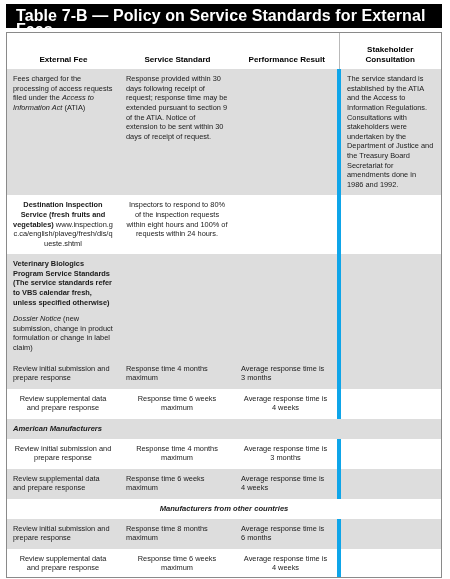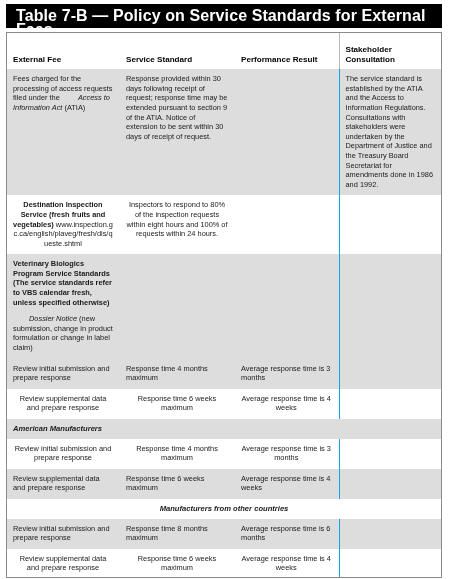--- a/index.html
+++ b/index.html
@@ -59,55 +59,55 @@
     line-height: 9.6px;
     color: #1a1a1a;
   }
 
   col.c1 { width: 113px; }
   col.c2 { width: 115px; }
   col.c3 { width: 104px; }
   col.c4 { width: 102px; }
 
   th.hd {
-    text-align: left;
+    text-align: center;
     vertical-align: bottom;
     font-size: 8.1px;
     font-weight: bold;
     line-height: 9.6px;
     padding: 12px 6px 5px 6px;
     background: #ffffff;
     color: #000000;
   }
   th.hd.col4 {
     border-left: 1px solid #b9b9b9;
   }
 
   td.cell {
     vertical-align: top;
     padding: 5px 7px 6px 6px;
     background: transparent;
   }
   td.cell.col4 {
-    border-left: 1px solid #0ea5e9;
+    border-left: 4px solid #0ea5e9;
   }
 
   tr.shade td { background: #dddddd; }
   tr.plain td { background: #ffffff; text-align: center; }
 
   tr.section td {
     background: #ffffff;
     padding: 5px 6px 5px 6px;
     font-style: italic;
     font-weight: bold;
     font-size: 7.6px;
   }
   tr.section.shade td { background: #dddddd; margin-left: 32px; }
 
-  .ital { font-style: italic; margin-left: 16px; }
+  .ital { font-style: italic; }
   .bold { font-weight: bold; }
   .gap { display: block; height: 7px; }
   .url { word-break: break-all; }
 </style>
 </head>
 <body>
 
 <div class="page">
 
   <div class="titlebar-wrap">

